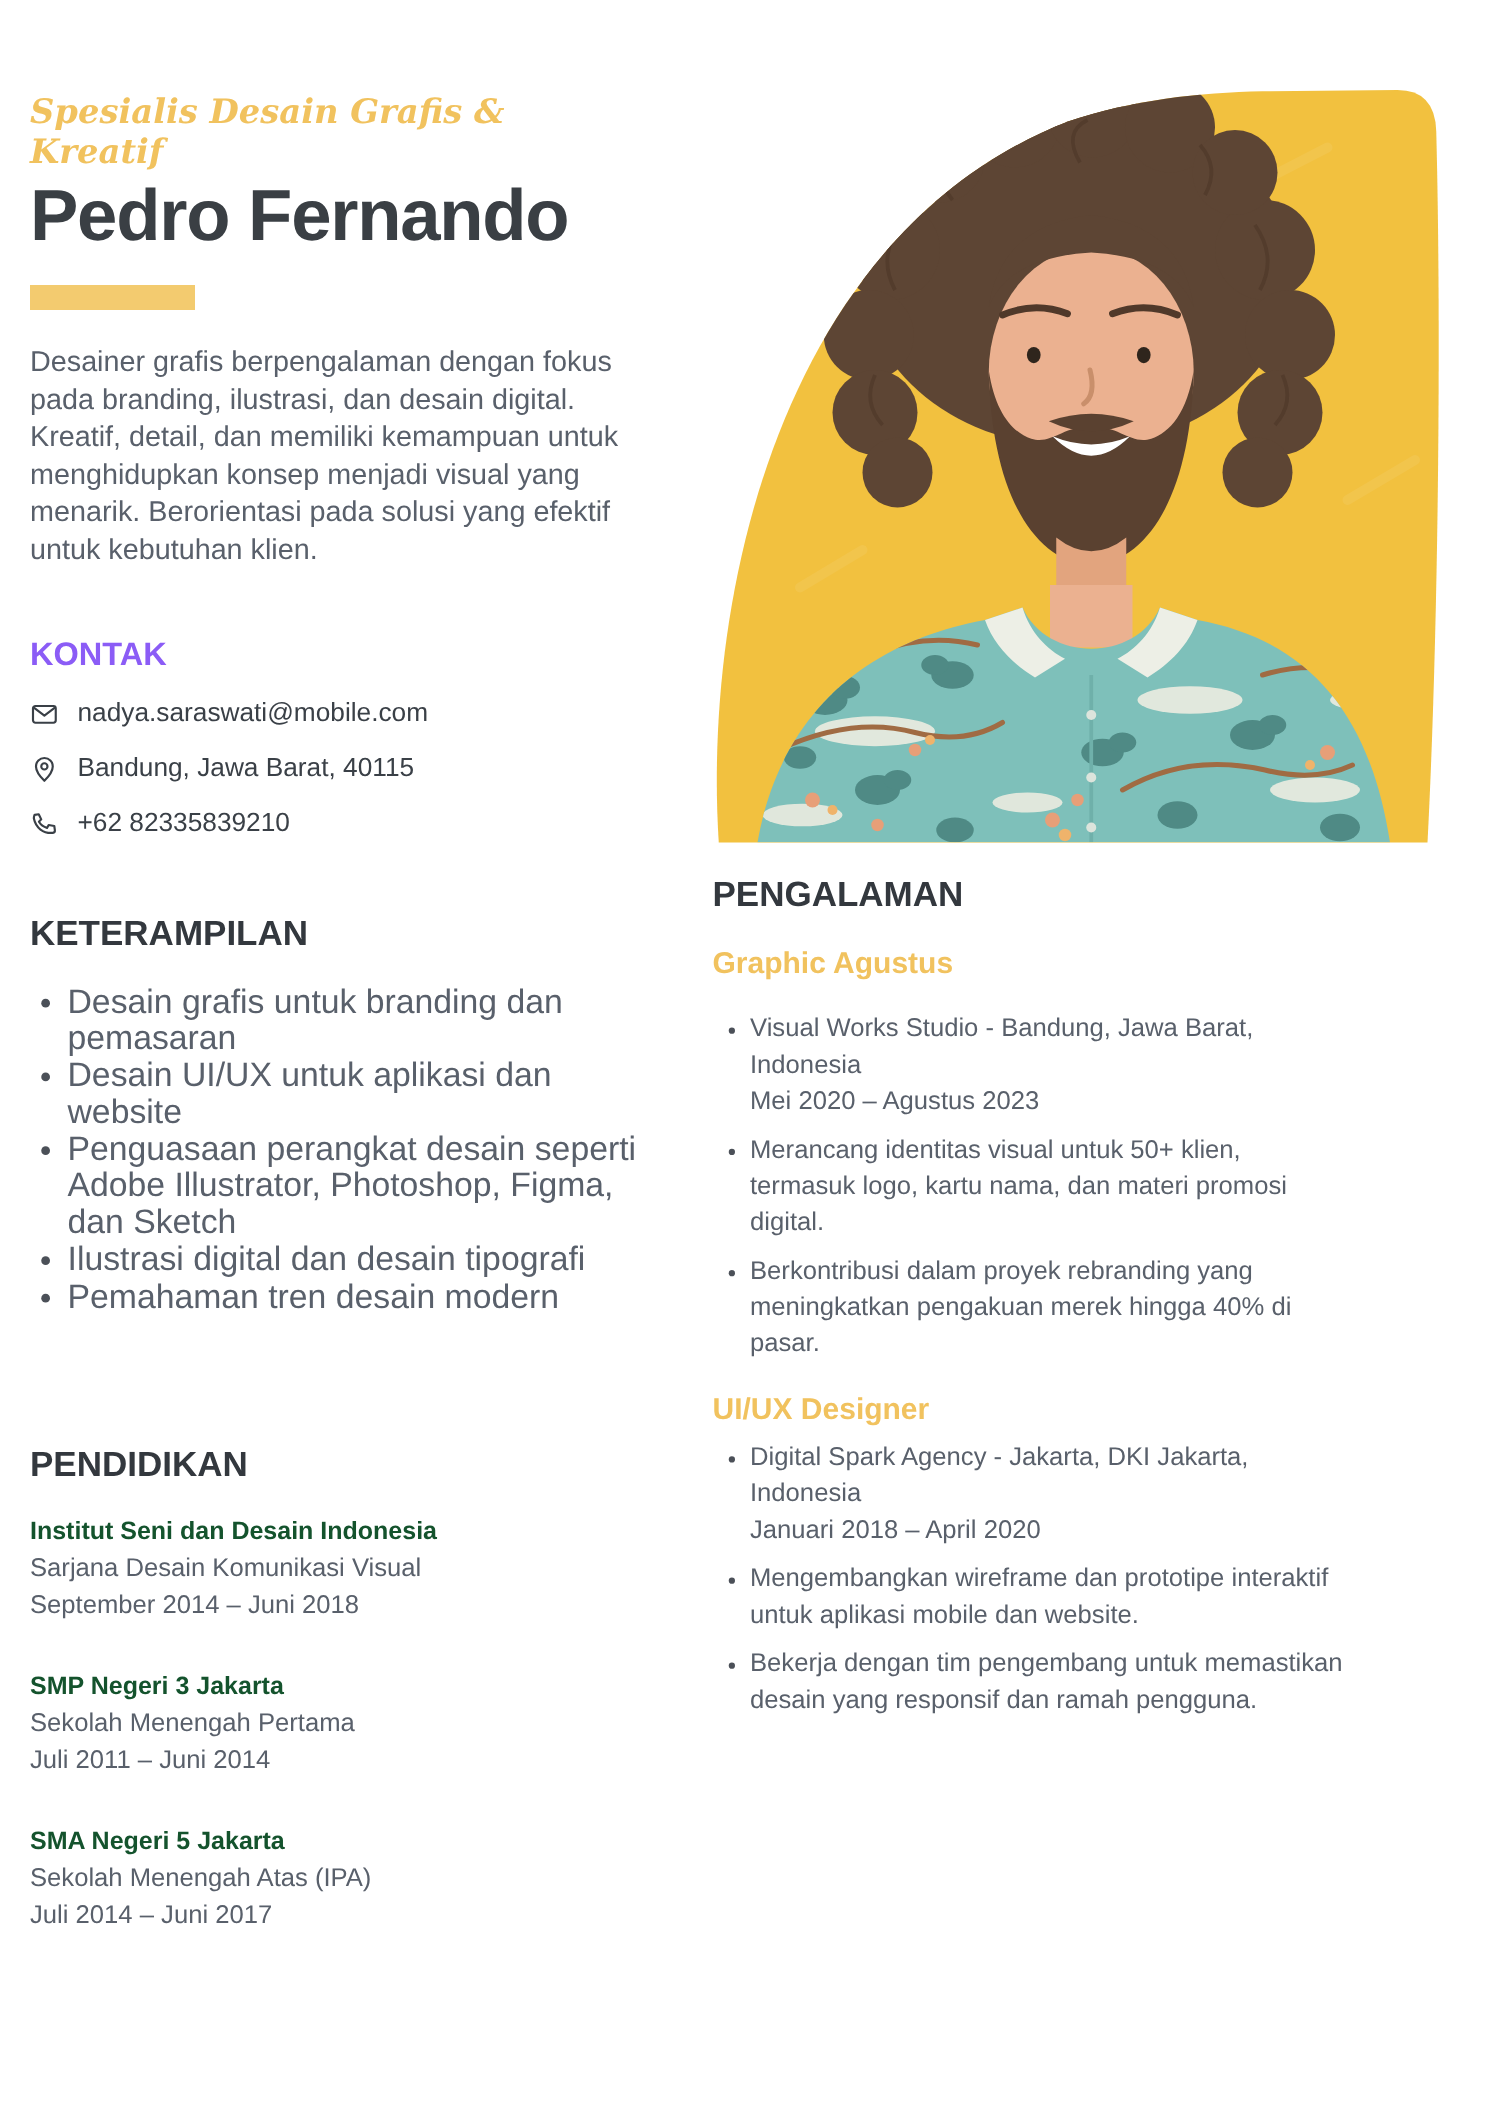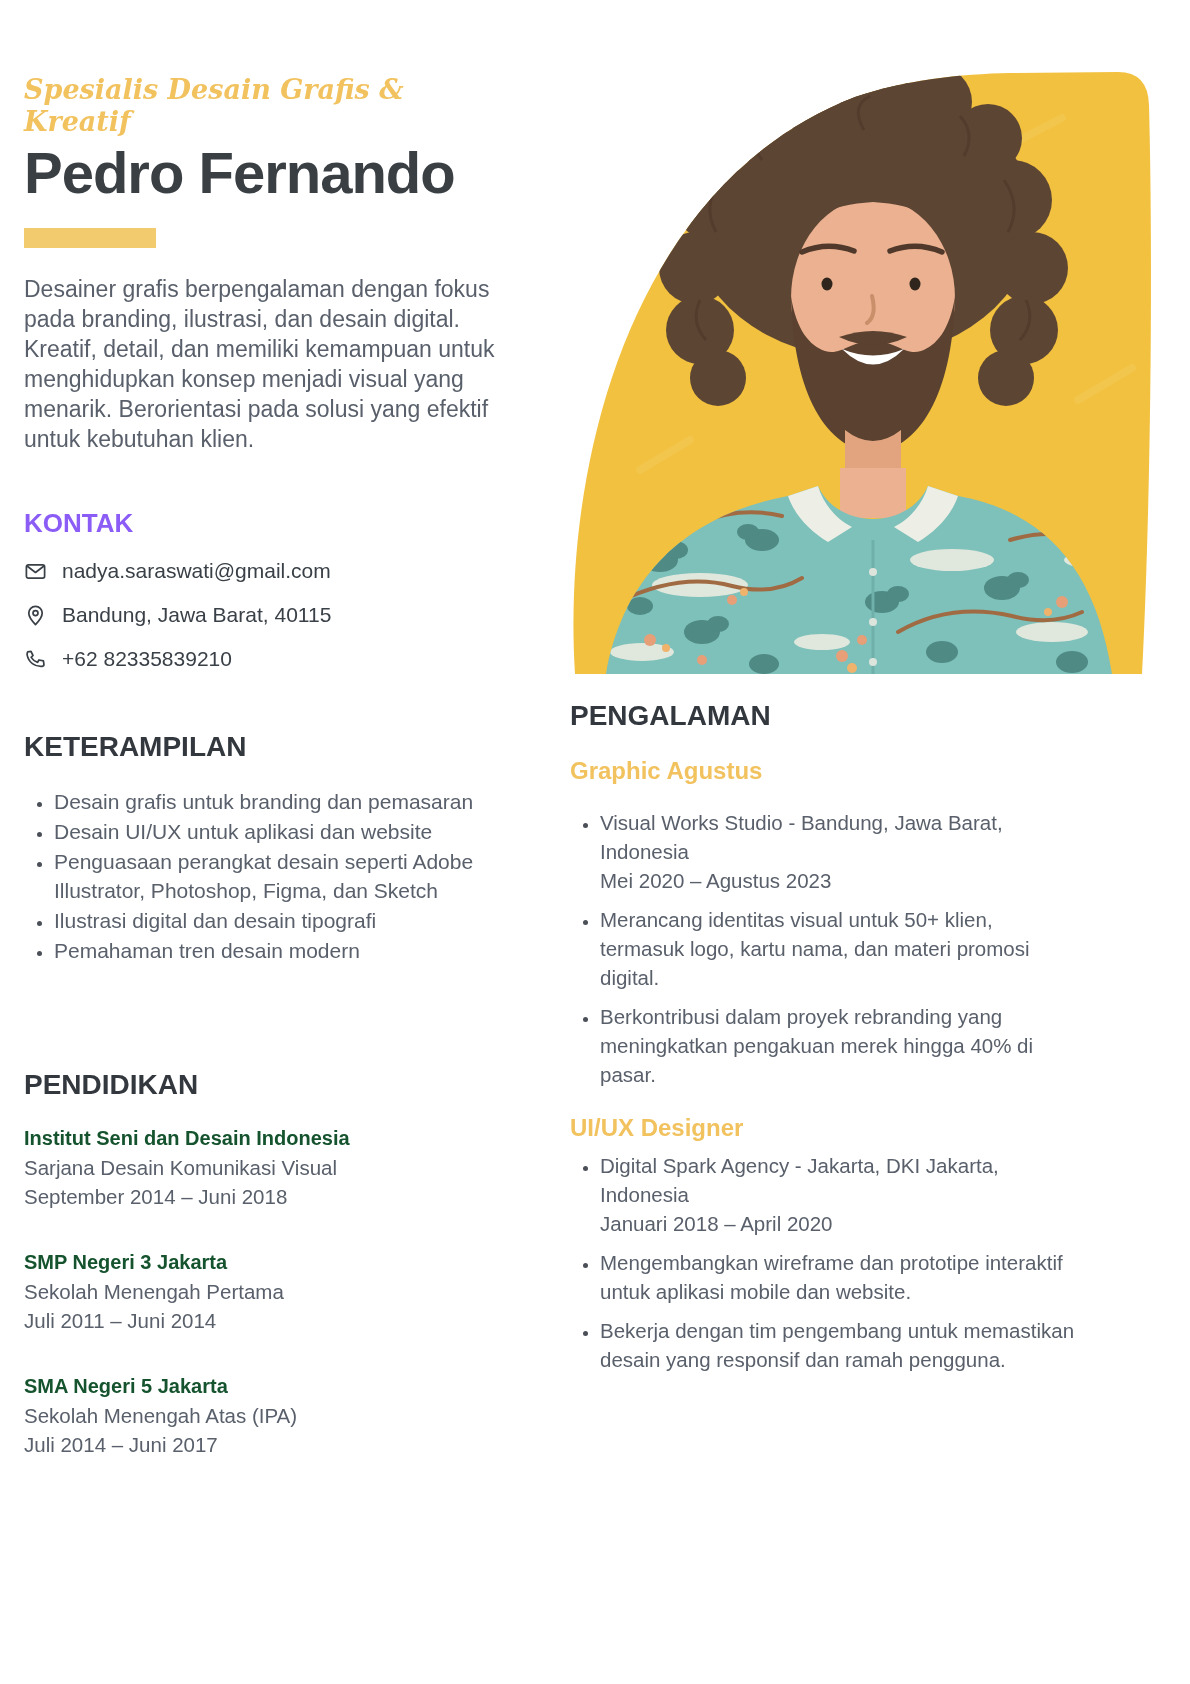--- a/index.html
+++ b/index.html
@@ -29,21 +29,21 @@
     font-size:23px;line-height:30px;color:#59606B;
   }
 
   .kontak-h{margin:54px 0 0;font-size:26px;font-weight:700;color:#8b5cf6;}
   .contact-list{margin:20px 0 0;display:flex;flex-direction:column;gap:20px;}
   .contact-row{display:flex;align-items:center;gap:15px;font-size:21px;color:#3A4047;}
   .contact-row svg{flex:0 0 auto;display:block;}
 
   .section-h{font-size:28px;font-weight:700;color:#33383E;margin:0;}
   .keterampilan-h{margin-top:60px;}
-  .skills-list{margin:24px 0 0;padding-left:30px;font-size:21px;line-height:29px;color:#59606B;}
+  .skills-list{margin:24px 0 0;padding-left:30px;font-size:27px;line-height:29px;color:#59606B;}
   .skills-list li{margin:0 0 1px;}
   li::marker{color:#4B5058;font-size:0.85em;}
 
   .pendidikan-h{margin-top:104px;}
   .edu-entry{margin-top:36px;}
   .edu-entry.first{margin-top:22px;}
   .edu-school{font-size:20px;font-weight:700;color:#14532d;line-height:31px;margin:0;}
   .edu-degree,.edu-period{font-size:20.5px;line-height:28.5px;color:#59606B;}
 
   
@@ -205,21 +205,21 @@
   <p class="summary">Desainer grafis berpengalaman dengan fokus pada branding, ilustrasi, dan desain digital. Kreatif, detail, dan memiliki kemampuan untuk menghidupkan konsep menjadi visual yang menarik. Berorientasi pada solusi yang efektif untuk kebutuhan klien.</p>
 
   <h2 class="kontak-h">KONTAK</h2>
   <div class="contact-list">
 
     <div class="contact-row">
       <svg width="23" height="23" viewBox="0 0 24 24">
         <rect x="2.5" y="5" width="19" height="14" rx="2" fill="none" stroke="#3A4047" stroke-width="1.8"></rect>
         <path d="M3.5 6.5 L12 13 L20.5 6.5" fill="none" stroke="#3A4047" stroke-width="1.8" stroke-linecap="round" stroke-linejoin="round"></path>
       </svg>
-      <span>nadya.saraswati@gmail.com</span>
+      <span>nadya.saraswati@mobile.com</span>
     </div>
 
     <div class="contact-row">
       <svg width="23" height="23" viewBox="0 0 24 24">
         <path d="M12 2.5 C8 2.5 5 5.6 5 9.5 C5 14.5 12 21.5 12 21.5 C12 21.5 19 14.5 19 9.5 C19 5.6 16 2.5 12 2.5 Z" fill="none" stroke="#3A4047" stroke-width="1.8" stroke-linejoin="round"></path>
         <circle cx="12" cy="9.5" r="2.6" fill="none" stroke="#3A4047" stroke-width="1.8"></circle>
       </svg>
       <span>Bandung, Jawa Barat, 40115</span>
     </div>
 

